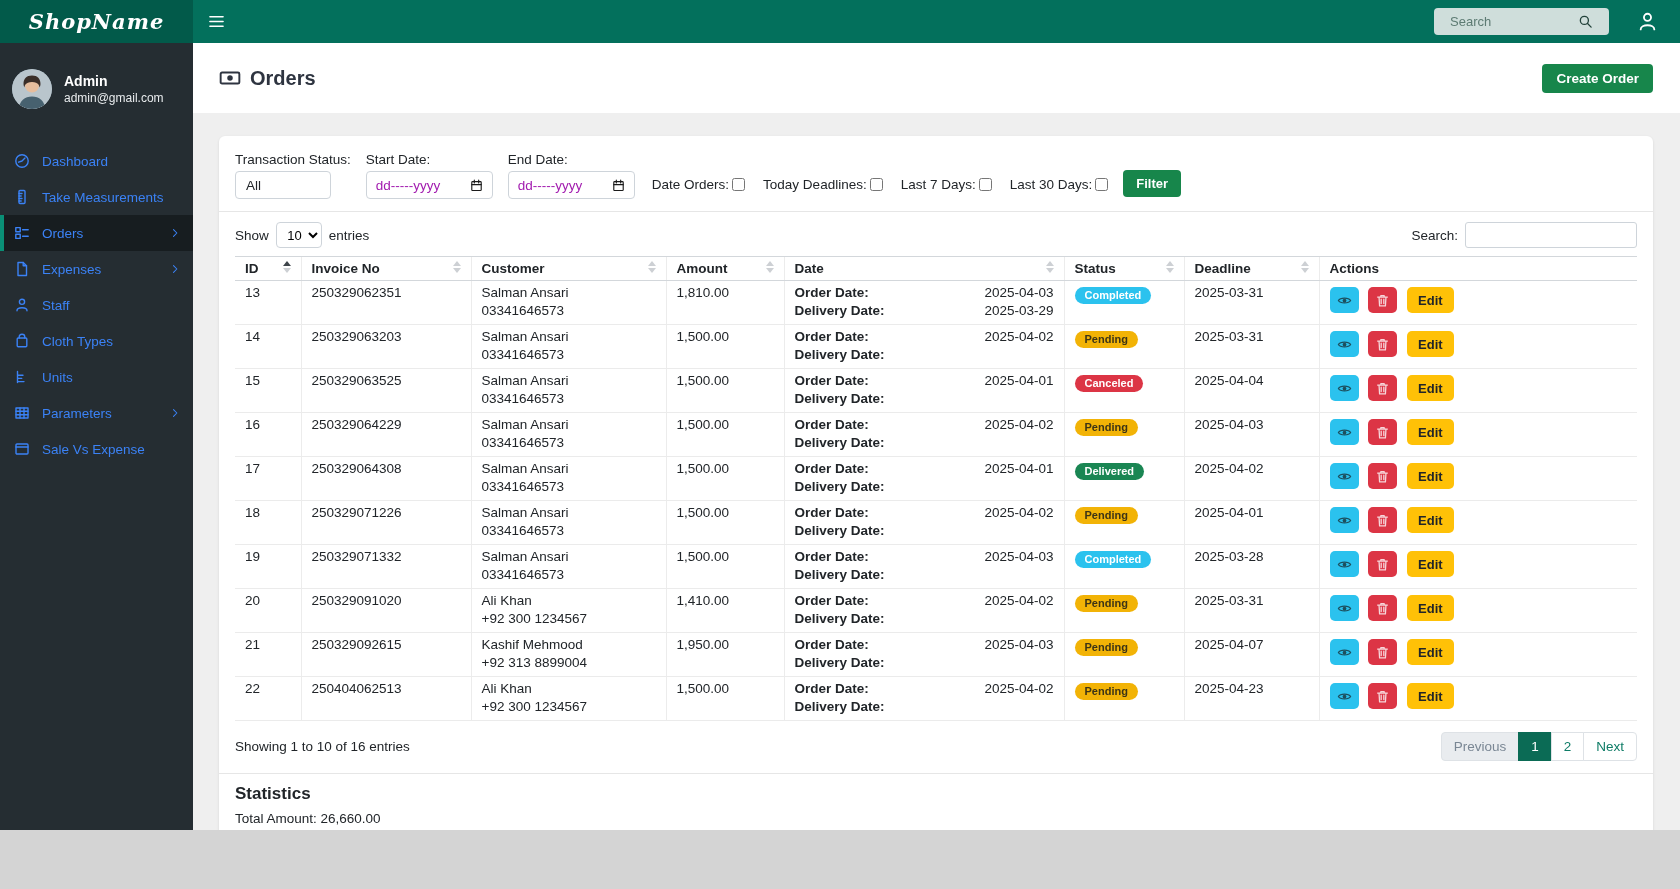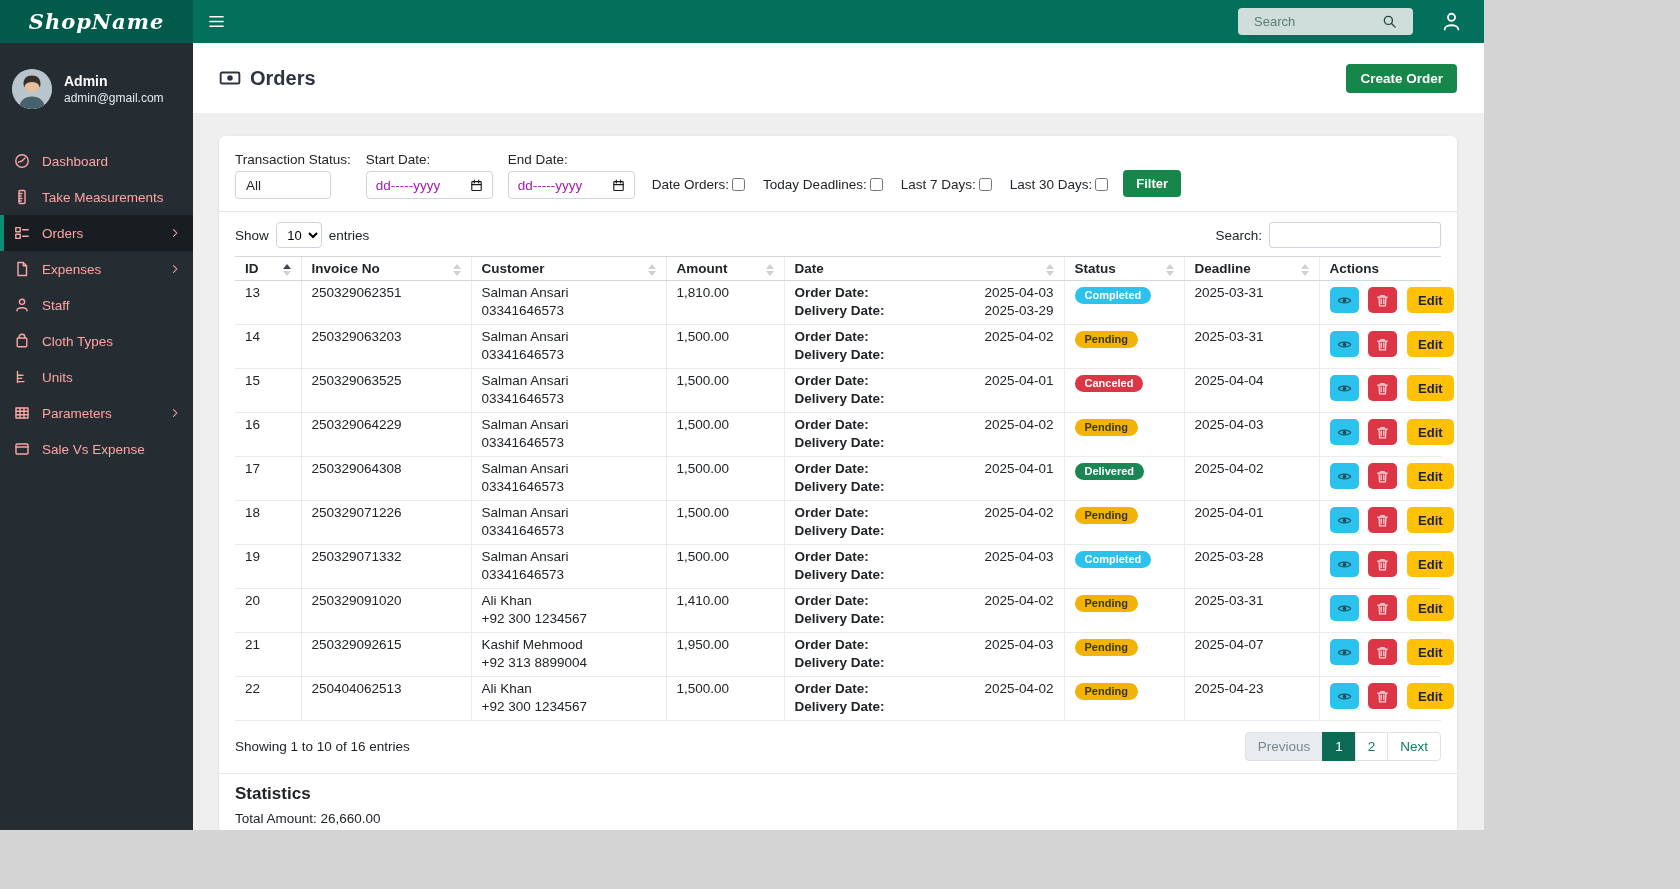--- a/index.html
+++ b/index.html
@@ -3,40 +3,40 @@
 <meta charset="utf-8">
 <style>
   * { margin:0; padding:0; box-sizing:border-box; }
   html,body { width:1680px; height:889px; }
   body {
     font-family:"Liberation Sans", sans-serif;
     background:#d4d4d4;
     overflow:hidden;
     color:#212529;
   }
-  .app { display:flex; width:1484px; height:830px; }
+  .app { display:flex; width:1680px; height:830px; }
 
   
   .sidebar { width:193px; flex-shrink:0; background:var(--sidebar-bg,#252d32); color:#fff; display:flex; flex-direction:column; }
   .logo {
     height:43px; background:var(--logo-bg,#025a4a); color:#fff;
     display:flex; align-items:center; justify-content:center;
     font-family:"DejaVu Serif", serif; font-style:italic; font-weight:bold;
     font-size:21px; letter-spacing:1px;
   }
   .profile { display:flex; align-items:center; gap:12px; padding:26px 12px 18px 12px; }
   .avatar { width:40px; height:40px; border-radius:50%; overflow:hidden; flex-shrink:0; background:#9fb1bb; }
   .avatar svg { width:100%; height:100%; display:block; }
   .profile-name { font-size:14px; font-weight:bold; color:#fff; }
   .profile-email { font-size:12px; color:#e8ebed; margin-top:2px; }
   .nav { margin-top:16px; display:flex; flex-direction:column; }
   .nav-item {
     display:flex; align-items:center; gap:12px;
     padding:10px 12px 10px 10px; border-left:4px solid transparent;
-    font-size:13.5px; color:#fca5a5; text-decoration:none; cursor:pointer;
+    font-size:13.5px; color:#3b82f6; text-decoration:none; cursor:pointer;
   }
   .nav-item.active { background:var(--sidebar-active-bg,#171d20); border-left-color:var(--sidebar-accent,#0a8f76); }
   .nav-item .ic { width:16px; height:16px; flex-shrink:0; }
   .nav-item .chev { margin-left:auto; width:12px; height:12px; }
 
   
   .main { flex:1; min-width:0; display:flex; flex-direction:column; }
   .topbar {
     height:43px; flex-shrink:0; background:var(--topbar,#03705c);
     display:flex; align-items:center; padding:0 22px 0 14px; gap:14px;
@@ -97,21 +97,21 @@
 
   
   table.orders { width:100%; border-collapse:collapse; table-layout:fixed; font-size:13.5px; }
   col.w-id{width:66px;} col.w-inv{width:170px;} col.w-cust{width:195px;} col.w-amt{width:118px;}
   col.w-date{width:280px;} col.w-status{width:120px;} col.w-dead{width:135px;}
   thead th {
     font-weight:bold; text-align:left; padding:4px 10px;
     border-top:1px solid #d3d7db; border-bottom:1px solid #d3d7db;
   }
   th + th, td + td { border-left:1px solid #ececec; }
-  .thwrap { display:flex; align-items:flex-end; justify-content:space-between; gap:4px; }
+  .thwrap { display:flex; align-items:flex-start; justify-content:space-between; gap:4px; }
   .sort { display:flex; flex-direction:column; gap:2px; flex-shrink:0; }
   .sort i { display:block; width:0; height:0; border-left:4px solid transparent; border-right:4px solid transparent; }
   .sort .up { border-bottom:5px solid #cdd0d4; }
   .sort .down { border-top:5px solid #cdd0d4; }
   .sort .up.on { border-bottom-color:#3e444a; }
   tbody td { padding:3px 10px 4px; border-bottom:1px solid #ebebeb; vertical-align:top; line-height:18px; }
   .c-date .dline { display:flex; justify-content:space-between; gap:8px; }
   .dlabel { font-weight:bold; }
   .badge { display:inline-block; border-radius:10px; padding:3px 10px; font-size:11px; font-weight:bold; line-height:1; margin-top:3px; }
   .c-act { white-space:nowrap; }

